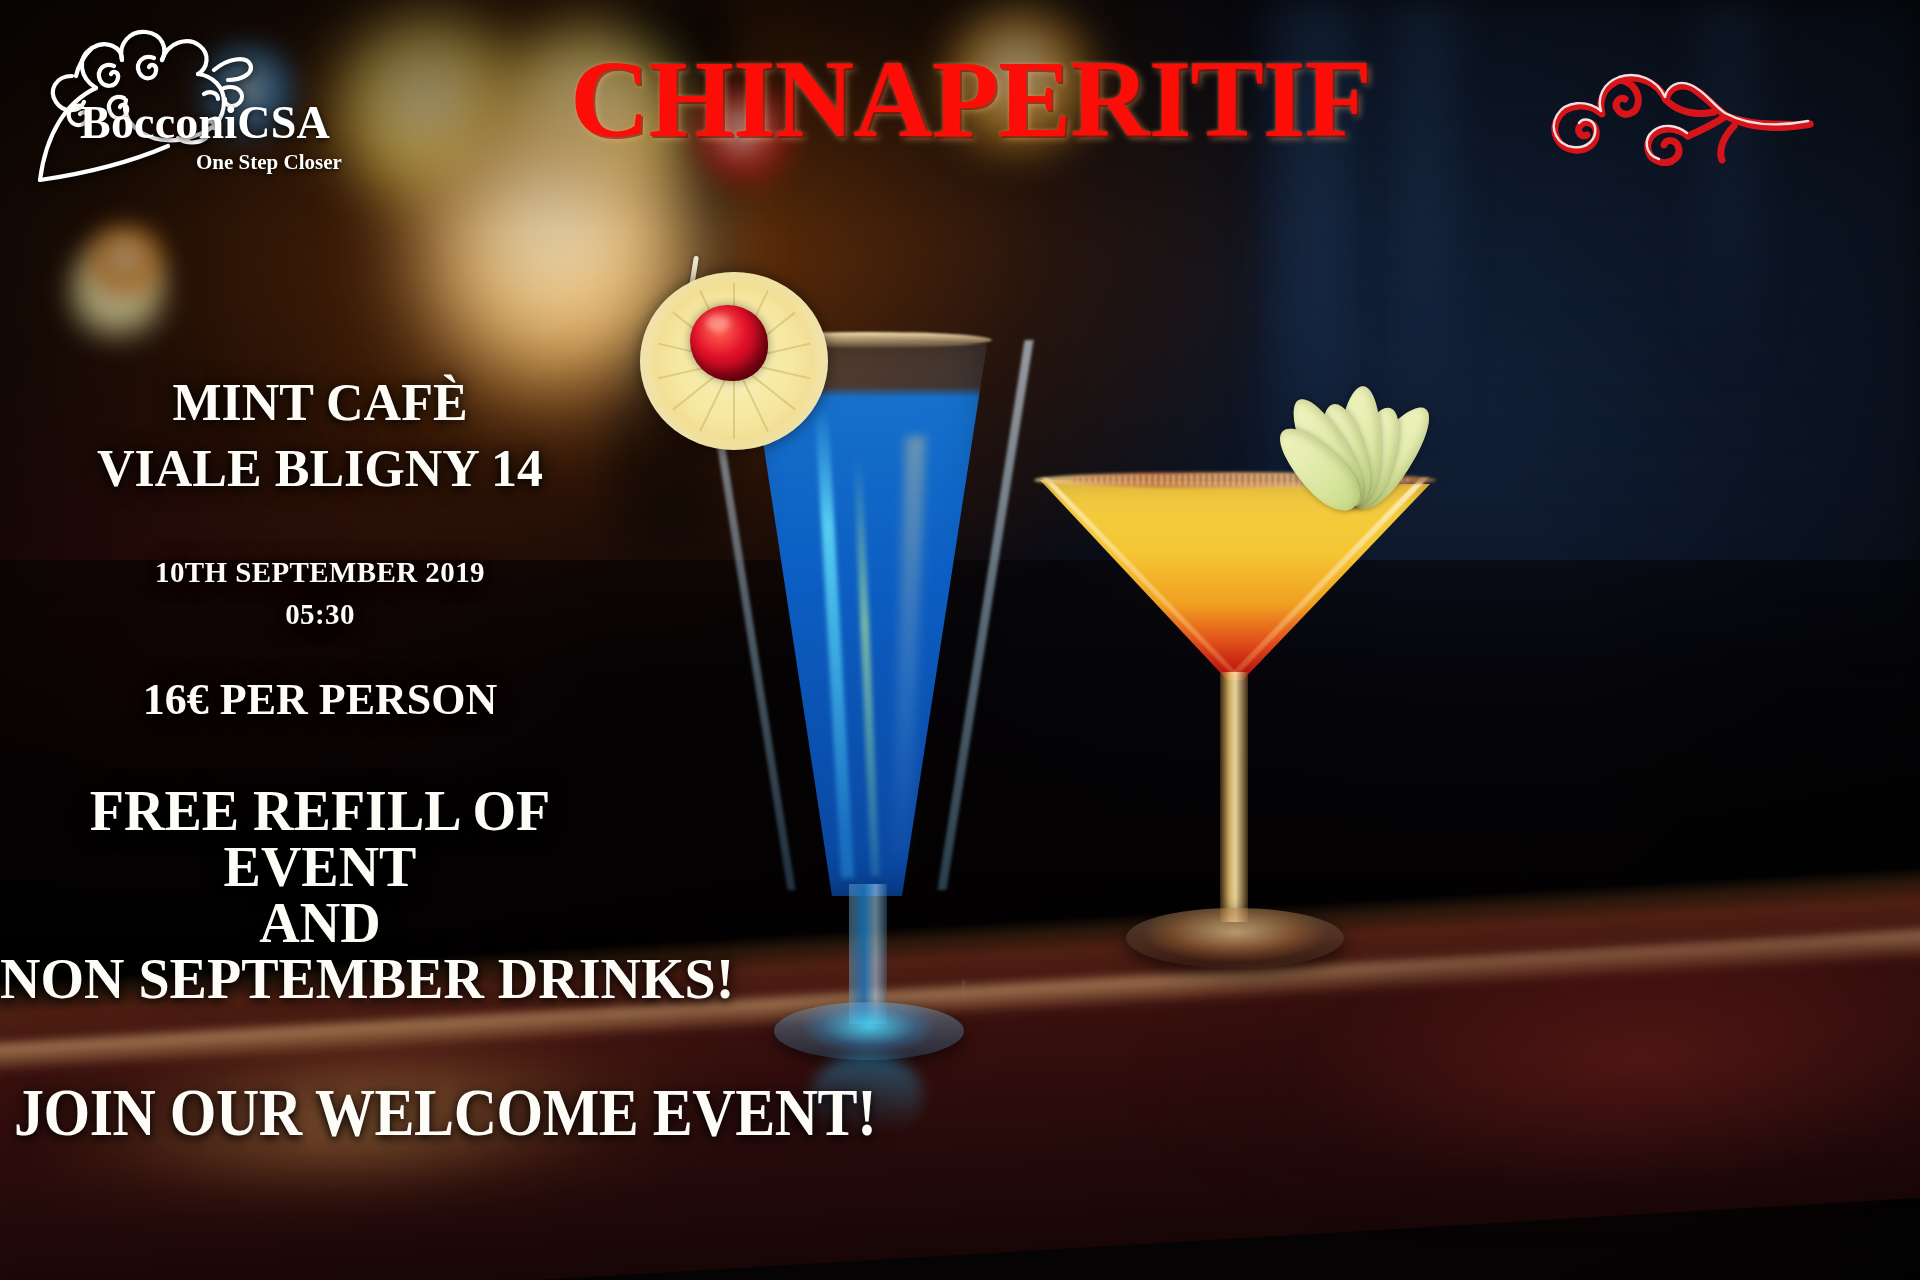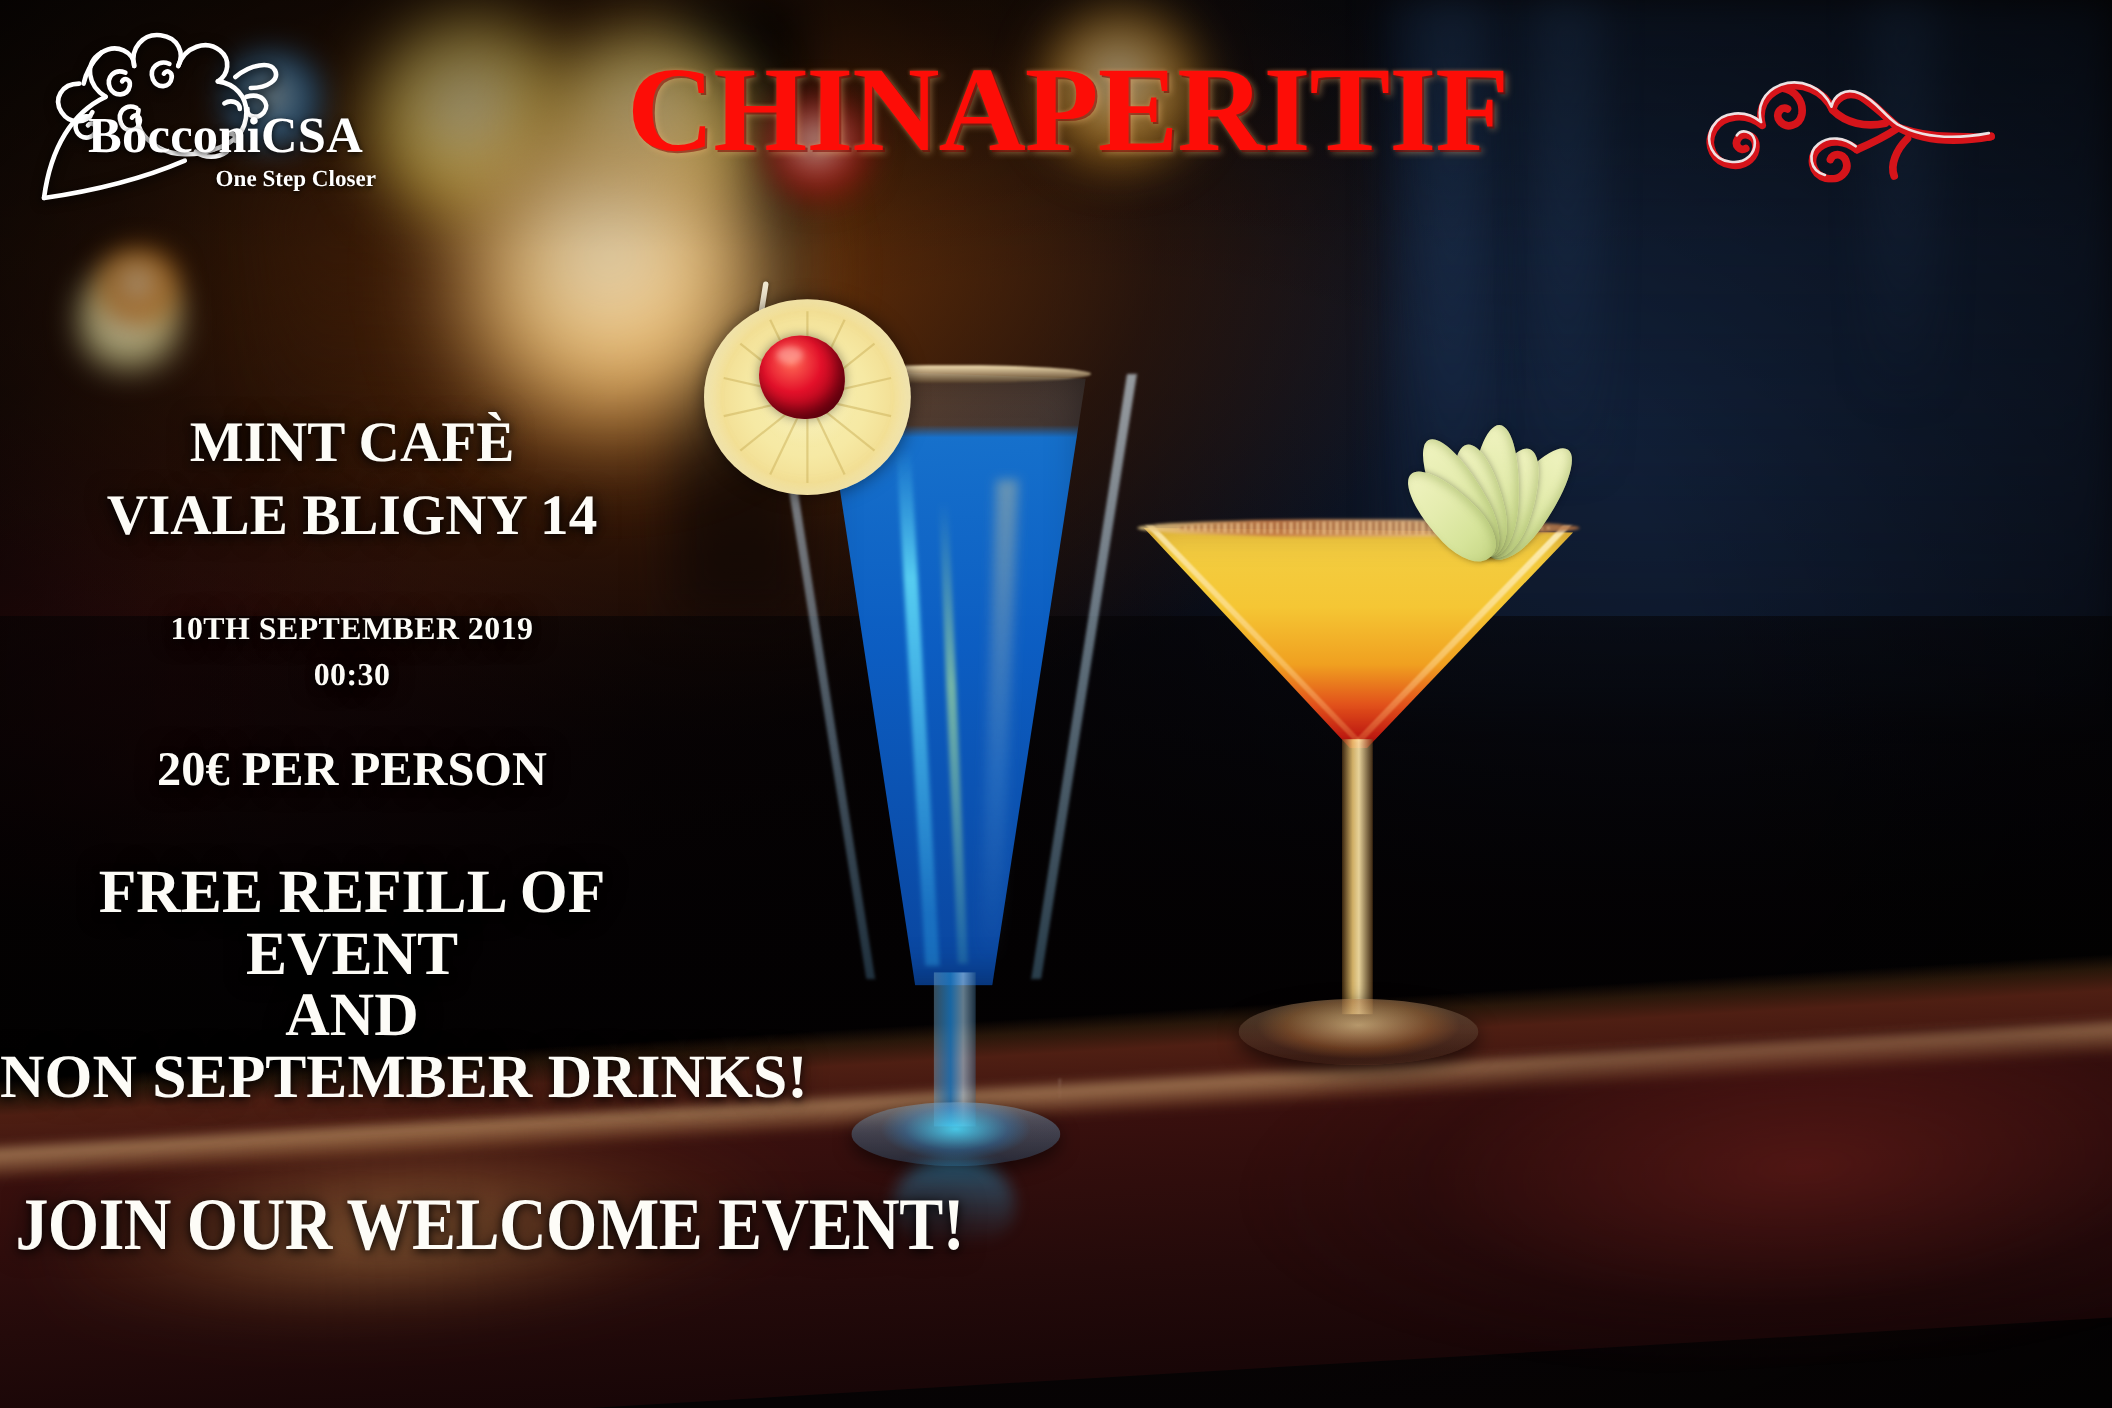--- a/index.html
+++ b/index.html
@@ -439,24 +439,24 @@
     </g>
   </svg>
 
   <div class="txt venue">
     <div>MINT CAFÈ</div>
     <div>VIALE BLIGNY 14</div>
   </div>
 
   <div class="txt datetime">
     <div>10TH SEPTEMBER 2019</div>
-    <div>00:30</div>
-  </div>
-
-  <div class="txt price">20€ PER PERSON</div>
+    <div>05:30</div>
+  </div>
+
+  <div class="txt price">16€ PER PERSON</div>
 
   <div class="txt refill">
     <div>FREE REFILL OF</div>
     <div>EVENT</div>
     <div>AND</div>
     <div>NON SEPTEMBER DRINKS!</div>
   </div>
 
   <div class="txt cta">JOIN OUR WELCOME EVENT!</div>
 

